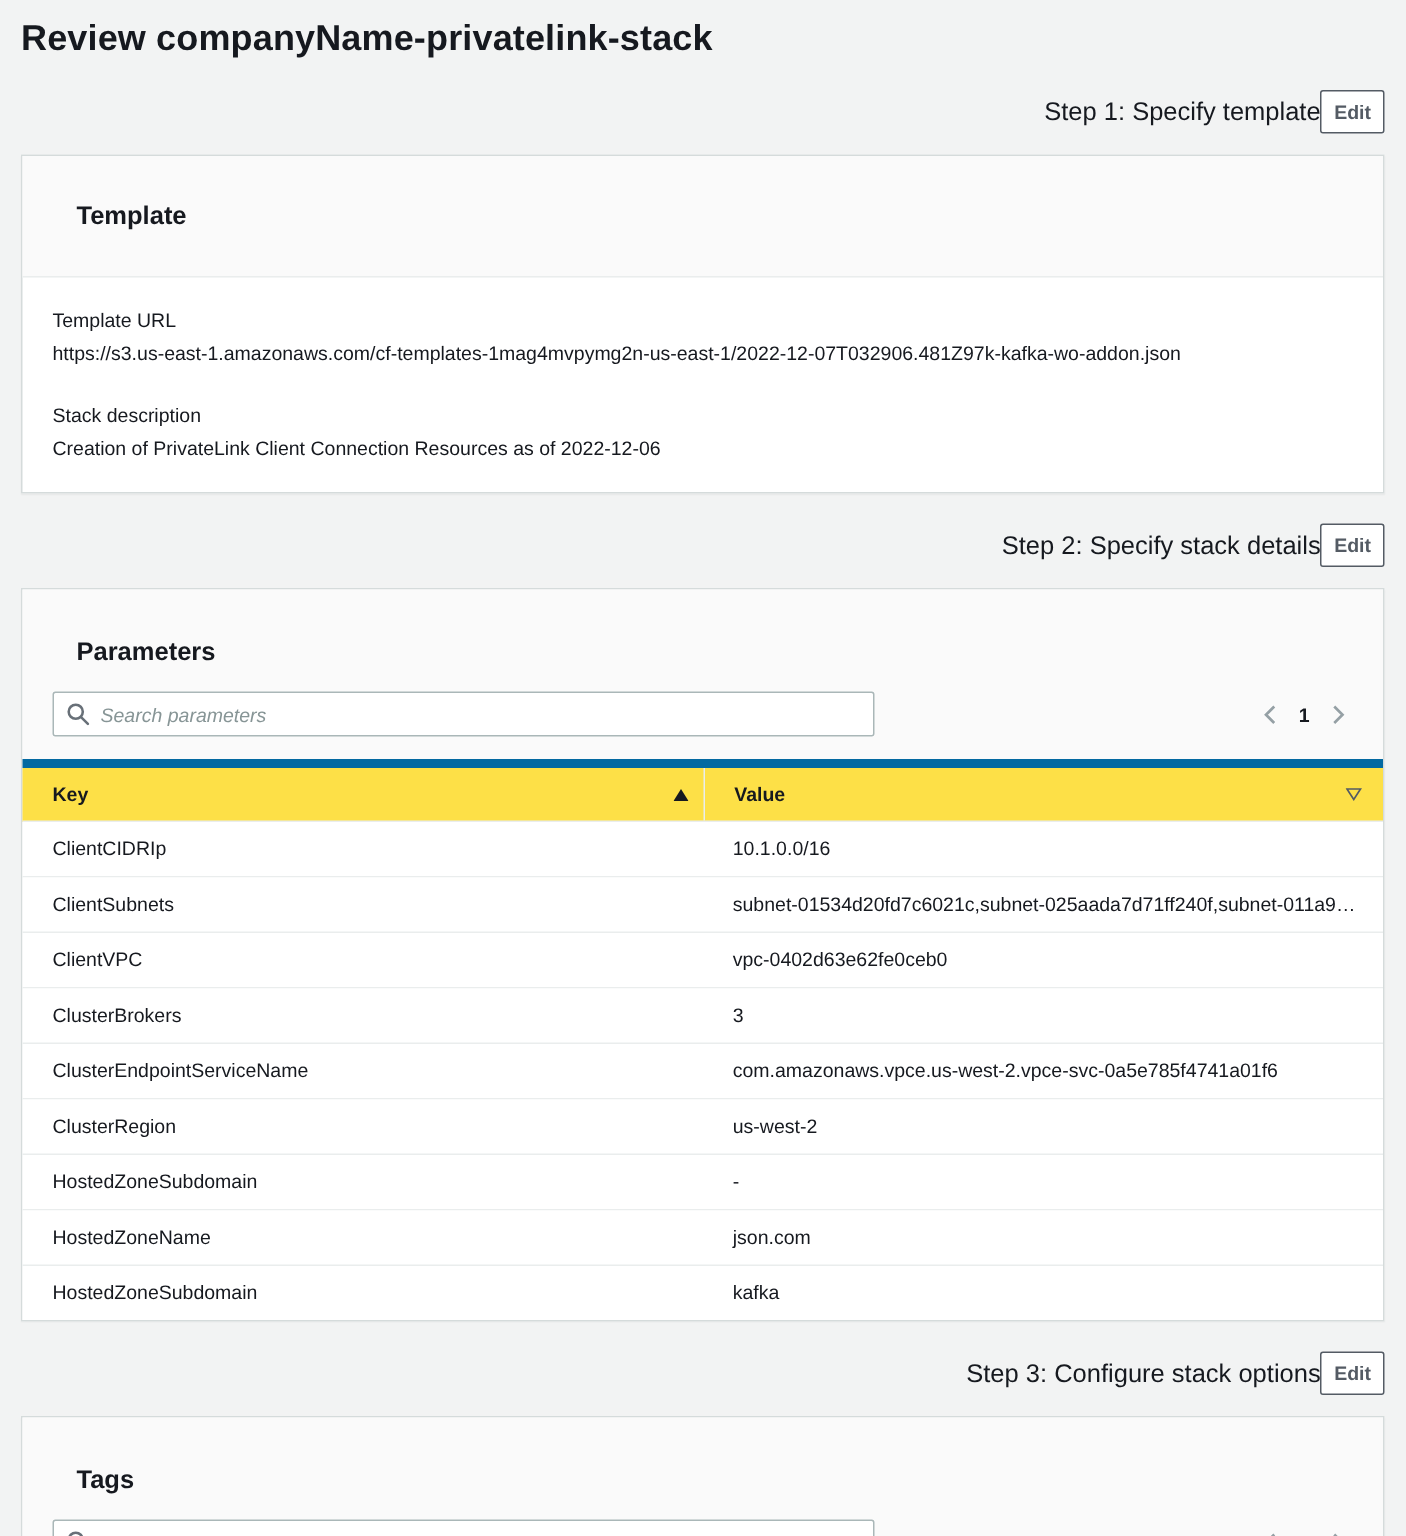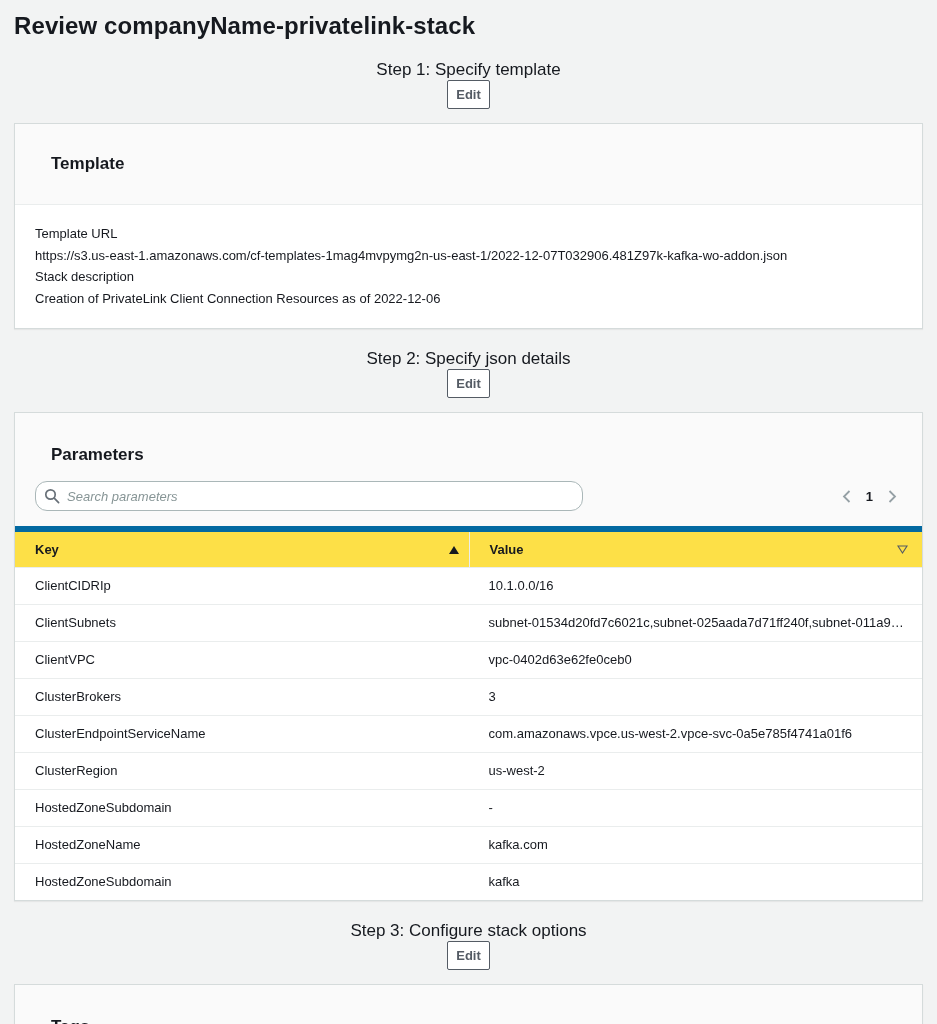--- a/index.html
+++ b/index.html
@@ -18,21 +18,20 @@
     font-weight: 700;
     margin: 2px 0 12px 0;
     letter-spacing: 0.1px;
   }
 
   .step-row {
     display: flex;
     justify-content: flex-end;
     align-items: center;
     margin: 20px 0 14px 0;
-    flex-direction: column;
   }
   .step-heading { font-size: 17px; font-weight: 400; }
 
   .edit-btn {
     background: #fff;
     border: 1px solid #545b64;
     border-radius: 2px;
     color: #545b64;
     font-family: "Liberation Sans", sans-serif;
     font-weight: 700;
@@ -49,41 +48,41 @@
   }
   .card-header {
     background: #fafafa;
     border-bottom: 1px solid #eaeded;
     padding: 14px 20px;
   }
   .card-title { font-size: 17px; font-weight: 700; margin: 16px; }
 
   
   .template-body { padding: 20px; font-size: 13px; line-height: 1.45; }
-  .field + .field { margin-top: 2px; }
+  .field + .field { margin-top: 22px; }
   .field-label { margin-bottom: 3px; }
 
   
   .table-card-header {
     background: #fafafa;
     border-bottom: 6px solid #0369a1;
     padding: 16px 20px 15px 20px;
   }
   .toolbar-row {
     display: flex;
     justify-content: space-between;
     align-items: center;
     margin-top: 13px;
   }
   .search-box { position: relative; width: 548px; }
   .search-input {
     width: 100%;
     height: 30px;
     border: 1px solid #aab7b8;
-    border-radius: 12px;
+    border-radius: 2px;
     background: #fff;
     padding: 0 8px 0 31px;
     font-family: "Liberation Sans", sans-serif;
     font-size: 13px;
     color: #16191f;
   }
   .search-input::placeholder { color: #879596; font-style: italic; opacity: 1; }
   .search-icon {
     position: absolute;
     left: 9px; top: 7px;
@@ -150,21 +149,21 @@
         <div class="field-value">https://s3.us-east-1.amazonaws.com/cf-templates-1mag4mvpymg2n-us-east-1/2022-12-07T032906.481Z97k-kafka-wo-addon.json</div>
       </div>
       <div class="field">
         <div class="field-label">Stack description</div>
         <div class="field-value">Creation of PrivateLink Client Connection Resources as of 2022-12-06</div>
       </div>
     </div>
   </div>
 
   <div class="step-row">
-    <div class="step-heading">Step 2: Specify json details</div>
+    <div class="step-heading">Step 2: Specify stack details</div>
     <button class="edit-btn">Edit</button>
   </div>
 
   <div class="card">
     <div class="table-card-header">
       <h2 class="card-title">Parameters</h2>
       <div class="toolbar-row">
         <div class="search-box">
           <svg class="search-icon" viewBox="0 0 16 16">
             <circle cx="6.5" cy="6.5" r="4.7" fill="none" stroke="#687078" stroke-width="1.7"></circle>
@@ -230,21 +229,21 @@
     <div class="tbl-row">
       <div class="td">ClusterRegion</div>
       <div class="td">us-west-2</div>
     </div>
     <div class="tbl-row">
       <div class="td">HostedZoneSubdomain</div>
       <div class="td">-</div>
     </div>
     <div class="tbl-row">
       <div class="td">HostedZoneName</div>
-      <div class="td">kafka.com</div>
+      <div class="td">json.com</div>
     </div>
     <div class="tbl-row">
       <div class="td">HostedZoneSubdomain</div>
       <div class="td">kafka</div>
     </div>
   </div>
 
   <div class="step-row">
     <div class="step-heading">Step 3: Configure stack options</div>
     <button class="edit-btn">Edit</button>

